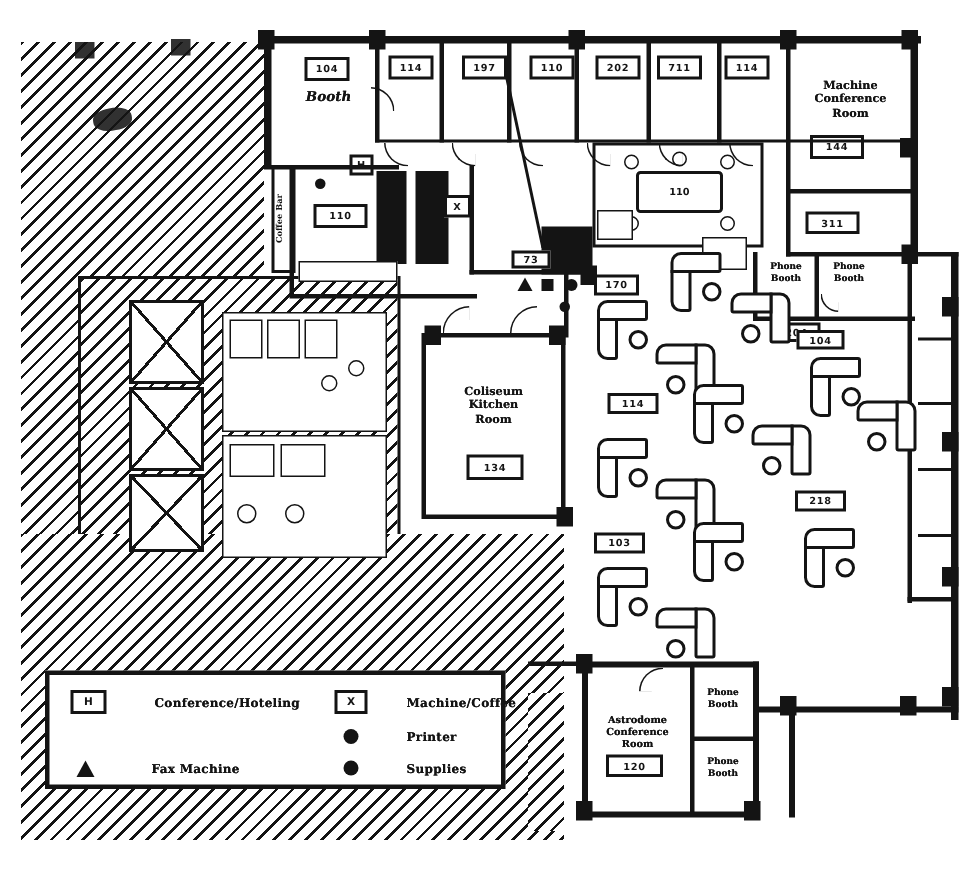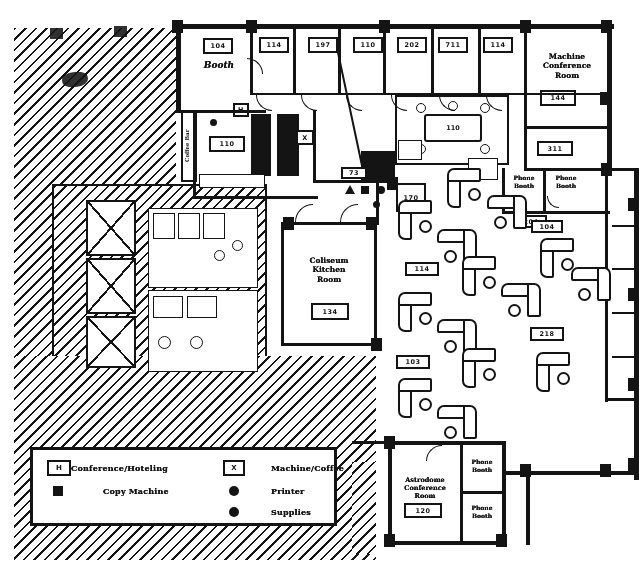--- a/index.html
+++ b/index.html
@@ -129,21 +129,21 @@
   <div class="plq" style="left:296px;top:130px;width:18px;height:15px;">X</div>
   <div class="fixture" style="left:199px;top:174px;width:66px;height:14px;"></div>
 
   <div class="sq" style="left:361px;top:151px;width:34px;height:32px;"></div>
   <div class="plq" style="left:341px;top:167px;width:26px;height:12px;">73</div>
   <div class="tri" style="left:345px;top:185px;"></div>
   <div class="sq" style="left:361px;top:186px;width:8px;height:8px;"></div>
   <div class="dot" style="left:377px;top:186px;width:8px;height:8px;"></div>
   <div class="dot" style="left:373px;top:201px;width:7px;height:7px;"></div>
 
-  <div class="plq" style="left:396px;top:183px;width:30px;height:29px;">170</div>
+  <div class="plq" style="left:396px;top:183px;width:30px;height:14px;">170</div>
   <div class="plq" style="left:531px;top:220px;width:32px;height:13px;">104</div>
   <div class="plq" style="left:405px;top:262px;width:34px;height:14px;">114</div>
   <div class="plq" style="left:396px;top:355px;width:34px;height:14px;">103</div>
   <div class="plq" style="left:530px;top:327px;width:34px;height:14px;">218</div>
 
   <div class="lbl" style="left:391px;top:476px;width:68px;font-size:6.5px;">
     <span style="display:block">Astrodome</span>
     <span style="display:block">Conference</span>
     <span style="display:block">Room</span>
   </div>
@@ -153,25 +153,25 @@
     <span style="display:block">Booth</span>
   </div>
   <div class="lbl" style="left:464px;top:504px;width:36px;font-size:6px;">
     <span style="display:block">Phone</span>
     <span style="display:block">Booth</span>
   </div>
 
   <div class="legend">
     <div class="legrow" style="left:14px;top:10px;">
       <span class="symbox" style="width:24px;height:16px;">H</span>
-      <span class="leglbl" style="">Conference/Hoteling</span>
-    </div>
-    <div class="legrow" style="left:20px;top:33px;">
-      <span style="width:10px;height:10px;background:#141414;display:inline-block;"></span>
-      <span class="leglbl" style="margin-left:40px;">Copy Machine</span>
+      <span class="leglbl" style="margin-left:32px;">Conference/Hoteling</span>
+    </div>
+    <div class="legrow" style="left:18px;top:54px;">
+      <span style="width:0;height:0;border-left:6px solid transparent;border-right:6px solid transparent;border-bottom:11px solid #141414;display:inline-block;"></span>
+      <span class="leglbl" style="margin-left:38px;">Fax Machine</span>
     </div>
     <div class="legrow" style="left:190px;top:10px;">
       <span class="symbox" style="width:22px;height:16px;">X</span>
       <span class="leglbl" style="margin-left:26px;">Machine/Coffee</span>
     </div>
     <div class="legrow" style="left:196px;top:33px;">
       <span style="width:10px;height:10px;background:#141414;border-radius:50%;display:inline-block;"></span>
       <span class="leglbl" style="margin-left:32px;">Printer</span>
     </div>
     <div class="legrow" style="left:196px;top:54px;">

